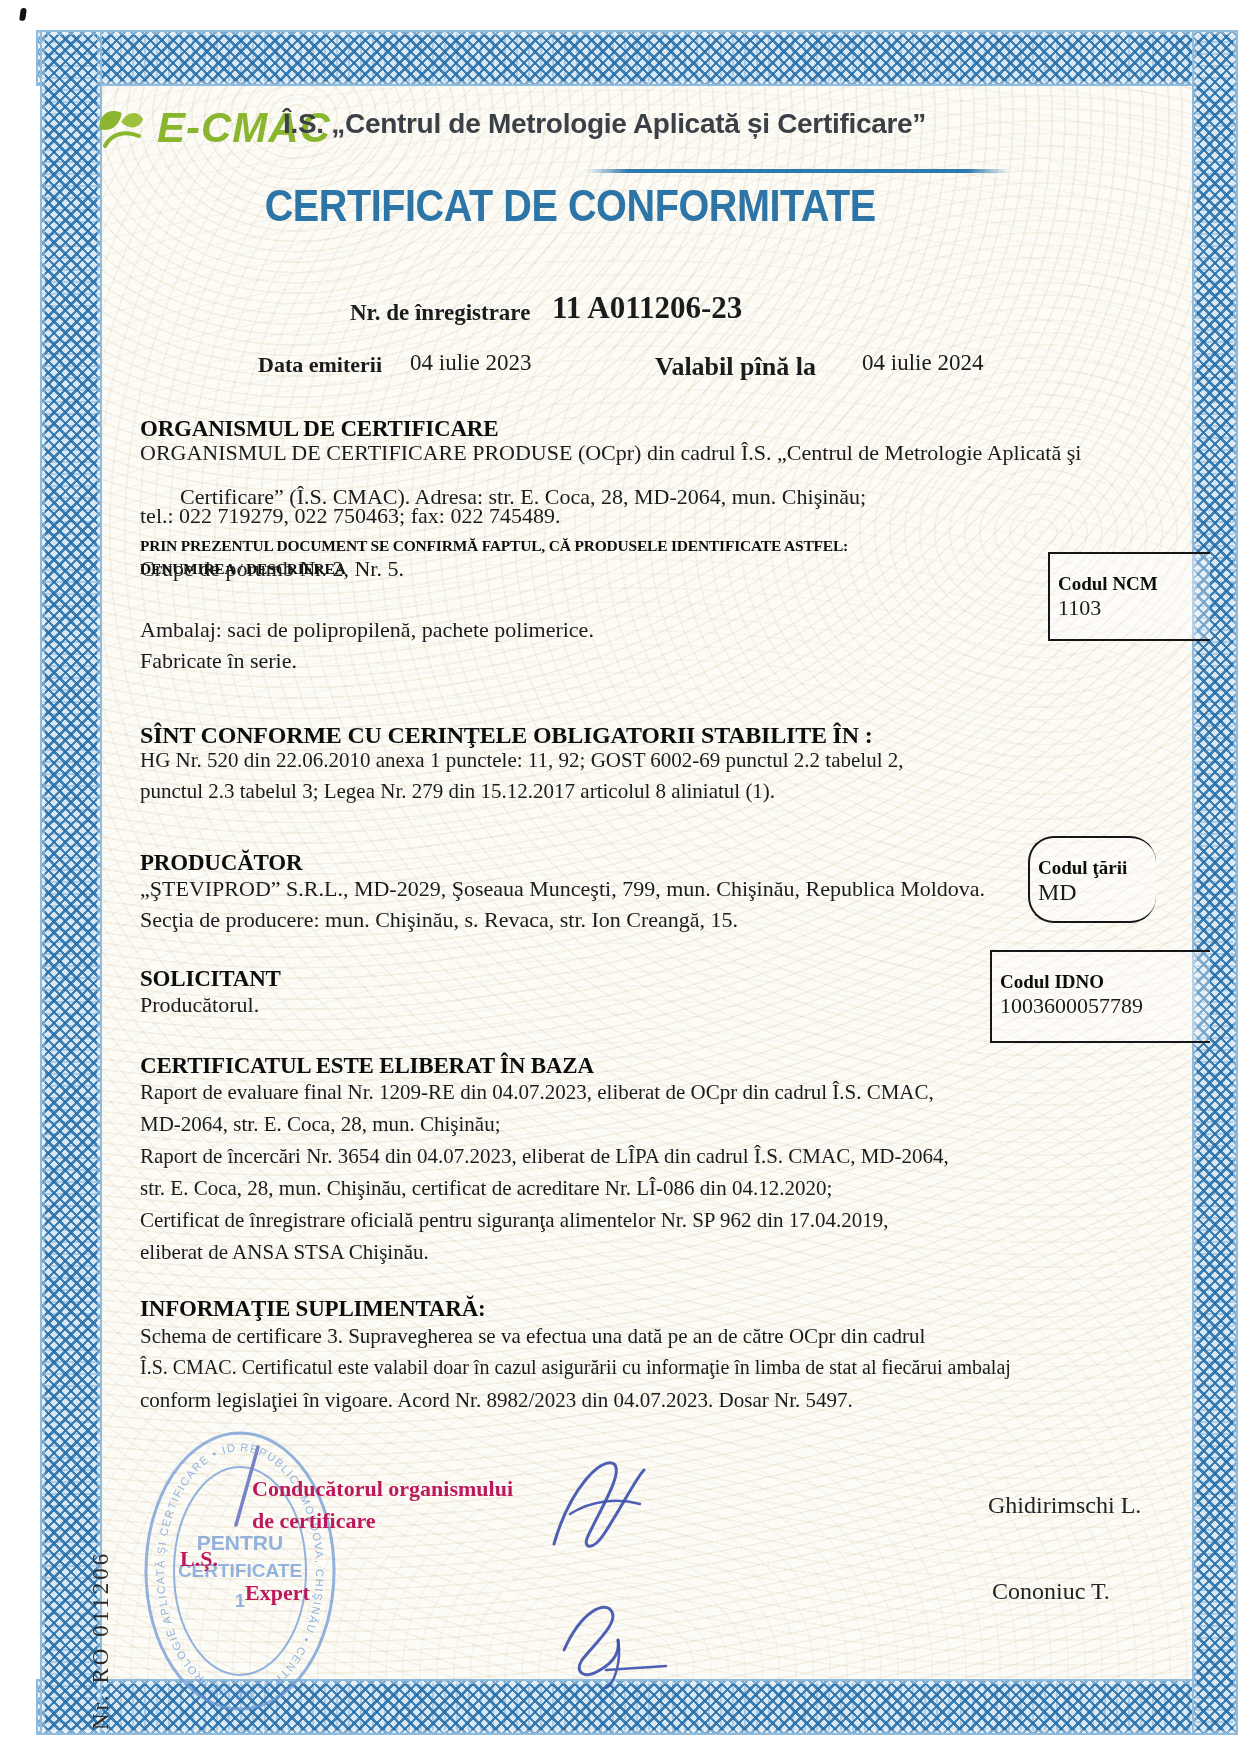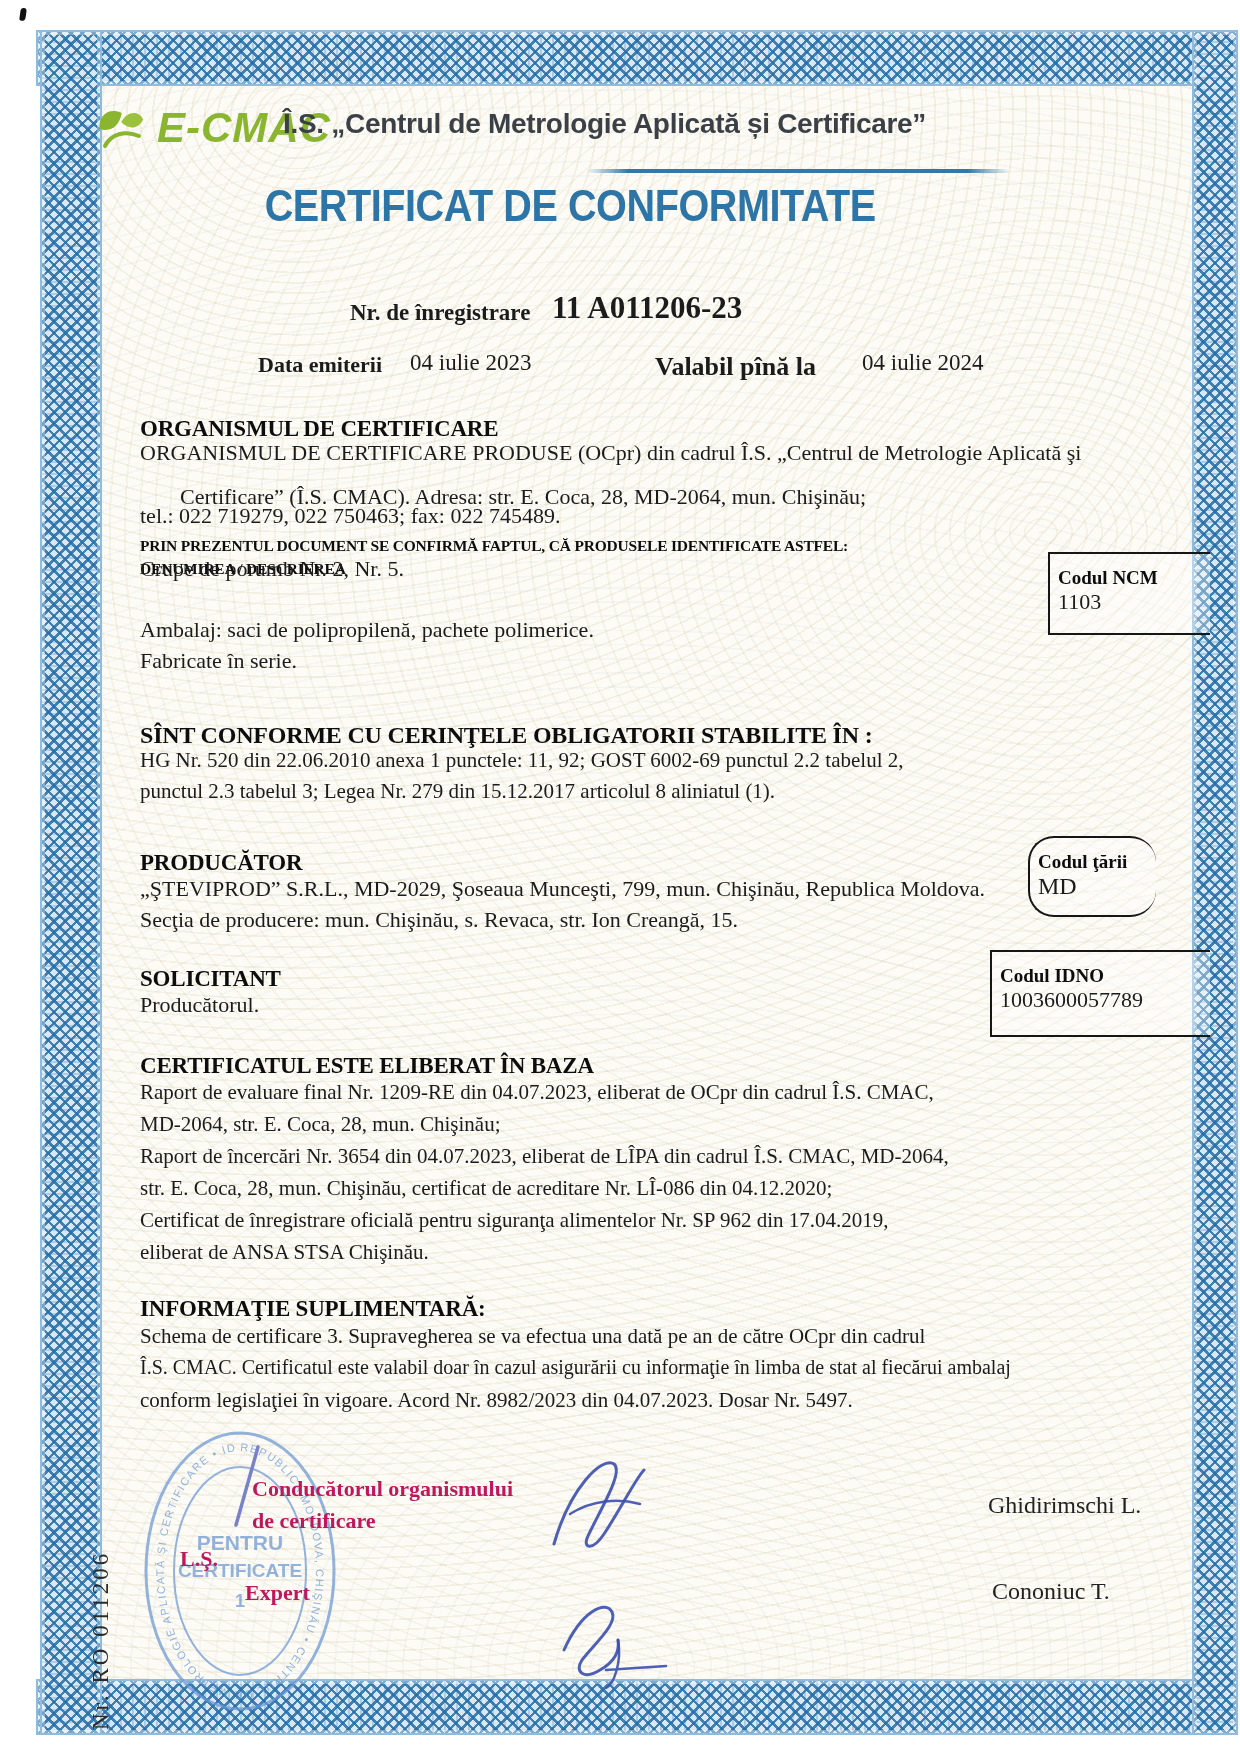--- a/index.html
+++ b/index.html
@@ -49,21 +49,21 @@
   .divider{
     position:absolute;left:586px;top:169px;width:424px;height:4px;border-radius:2px;
     background:linear-gradient(90deg,rgba(46,121,174,0) 0%,#2e79ae 10%,#2e79ae 90%,rgba(46,121,174,0) 100%);
   }
   .sec-head{font-weight:bold;font-size:23px;color:#0d0d0d;letter-spacing:-0.2px;}
   .stmt{font-weight:bold;font-size:15.5px;color:#0d0d0d;letter-spacing:-0.2px;}
   .body-line{font-size:21px;color:#1b1b1b;}
   .body-line.big{font-size:22px;}
   .code-box{
     position:absolute;border:2px solid #161616;border-right:none;
-    padding:13px 10px 6px 8px;background:rgba(255,255,255,.35);
+    padding:19px 10px 6px 8px;background:rgba(255,255,255,.35);
   }
   .code-label{font-weight:bold;font-size:19px;color:#0d0d0d;}
   .code-value{font-size:22px;color:#1b1b1b;}
   .sig-label{font-weight:bold;font-size:22px;color:#be185d;}
   .sig-name{font-size:24px;color:#222;}
   .serial{
     position:absolute;left:88px;top:1430px;height:300px;
     writing-mode:vertical-rl;transform:rotate(180deg);
     font-size:23px;letter-spacing:3px;color:#2a2a2a;
   }

